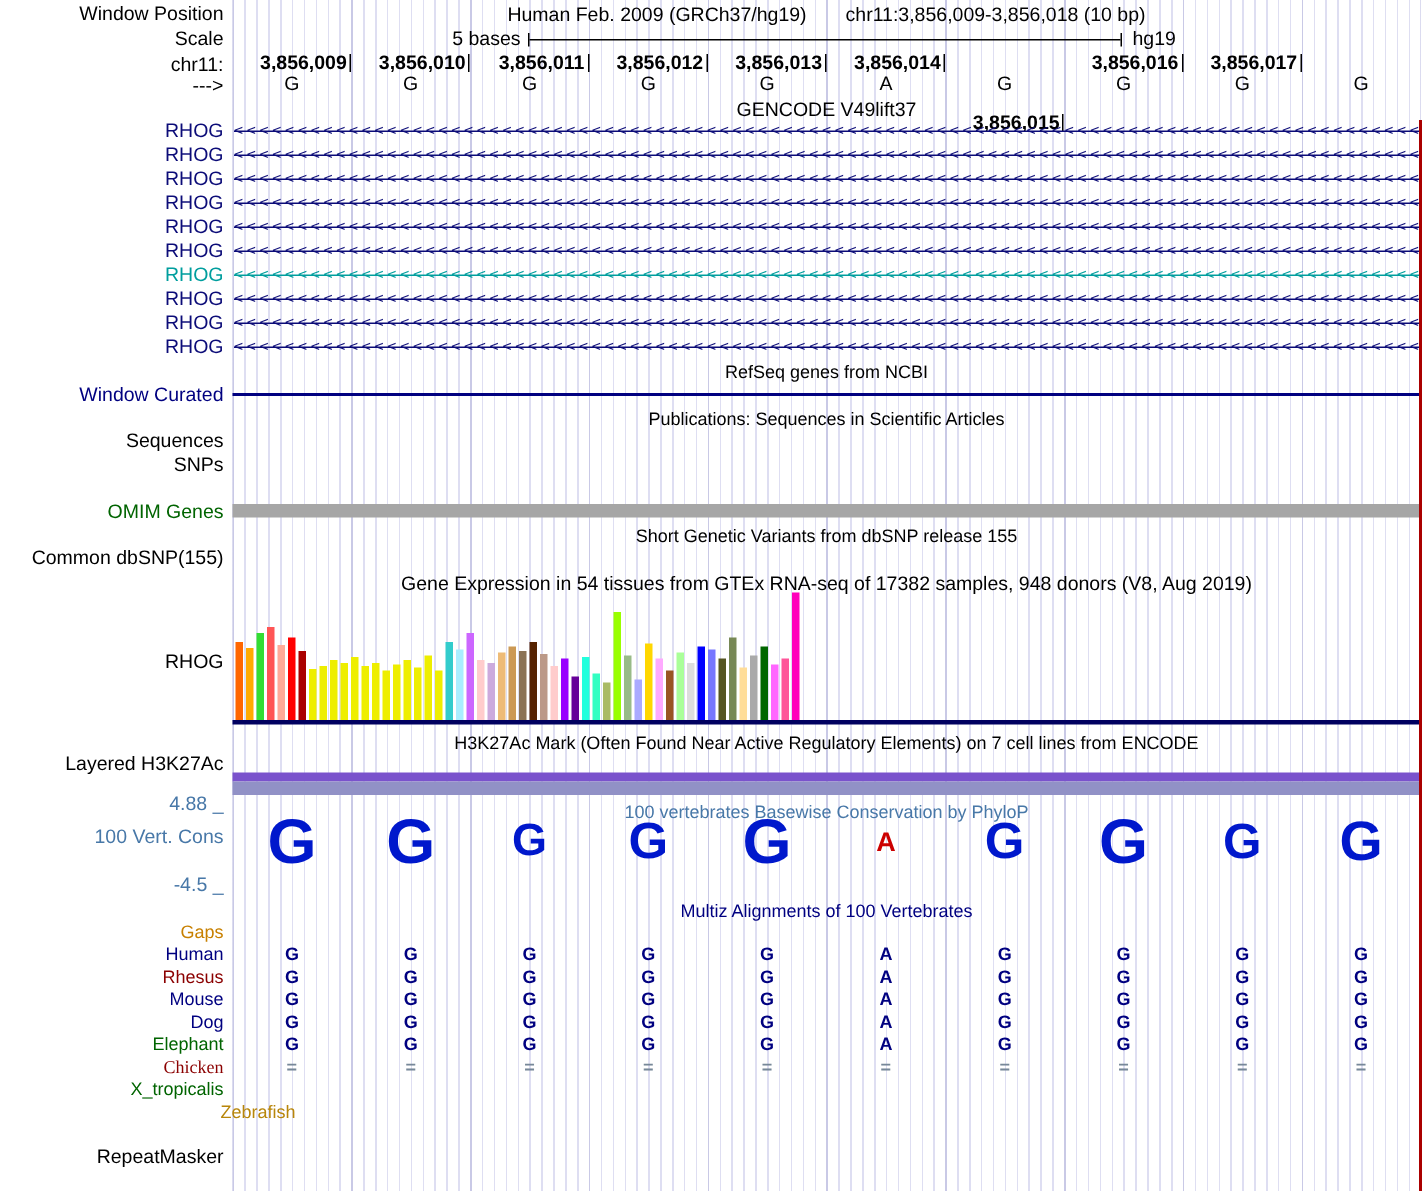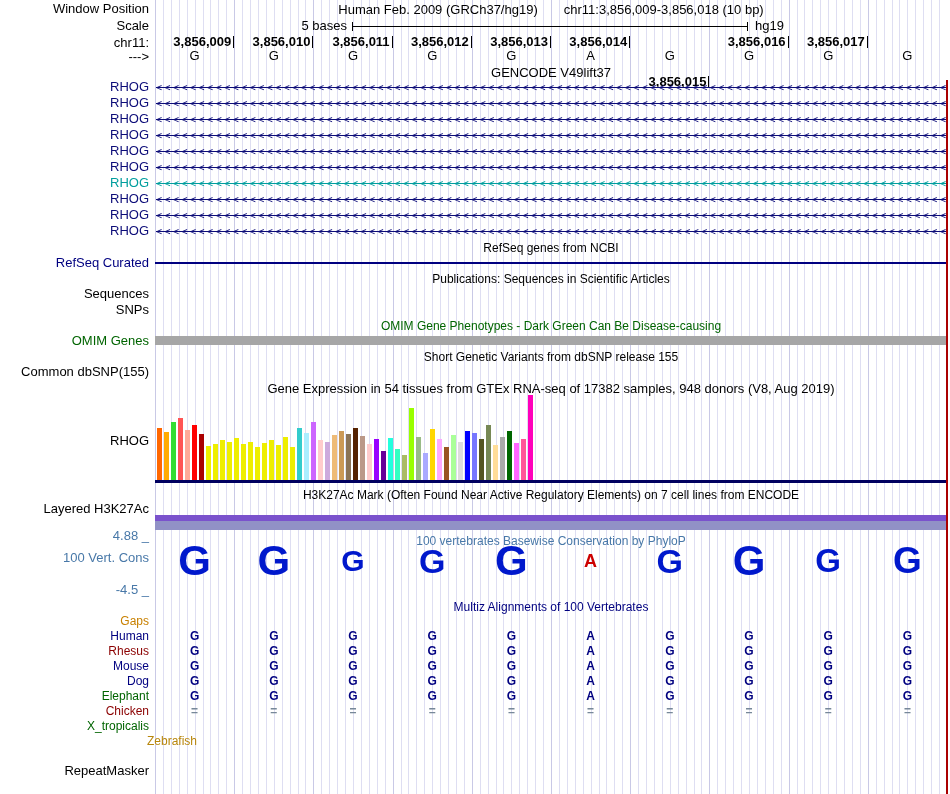--- a/index.html
+++ b/index.html
@@ -110,28 +110,27 @@
       <div class="arrows" style="top: 176px; color: rgb(0, 158, 158);">&lt;&lt;&lt;&lt;&lt;&lt;&lt;&lt;&lt;&lt;&lt;&lt;&lt;&lt;&lt;&lt;&lt;&lt;&lt;&lt;&lt;&lt;&lt;&lt;&lt;&lt;&lt;&lt;&lt;&lt;&lt;&lt;&lt;&lt;&lt;&lt;&lt;&lt;&lt;&lt;&lt;&lt;&lt;&lt;&lt;&lt;&lt;&lt;&lt;&lt;&lt;&lt;&lt;&lt;&lt;&lt;&lt;&lt;&lt;&lt;&lt;&lt;&lt;&lt;&lt;&lt;&lt;&lt;&lt;&lt;&lt;&lt;&lt;&lt;&lt;&lt;&lt;&lt;&lt;&lt;&lt;&lt;&lt;&lt;&lt;&lt;&lt;&lt;&lt;&lt;&lt;&lt;&lt;&lt;&lt;&lt;&lt;&lt;&lt;&lt;&lt;&lt;&lt;&lt;&lt;&lt;&lt;&lt;&lt;&lt;</div>
       <div class="lbl" style="top: 192px; color: rgb(12, 12, 120);">RHOG</div>
       <div class="arrows" style="top: 192px; color: rgb(12, 12, 120);">&lt;&lt;&lt;&lt;&lt;&lt;&lt;&lt;&lt;&lt;&lt;&lt;&lt;&lt;&lt;&lt;&lt;&lt;&lt;&lt;&lt;&lt;&lt;&lt;&lt;&lt;&lt;&lt;&lt;&lt;&lt;&lt;&lt;&lt;&lt;&lt;&lt;&lt;&lt;&lt;&lt;&lt;&lt;&lt;&lt;&lt;&lt;&lt;&lt;&lt;&lt;&lt;&lt;&lt;&lt;&lt;&lt;&lt;&lt;&lt;&lt;&lt;&lt;&lt;&lt;&lt;&lt;&lt;&lt;&lt;&lt;&lt;&lt;&lt;&lt;&lt;&lt;&lt;&lt;&lt;&lt;&lt;&lt;&lt;&lt;&lt;&lt;&lt;&lt;&lt;&lt;&lt;&lt;&lt;&lt;&lt;&lt;&lt;&lt;&lt;&lt;&lt;&lt;&lt;&lt;&lt;&lt;&lt;&lt;&lt;</div>
       <div class="lbl" style="top: 208px; color: rgb(12, 12, 120);">RHOG</div>
       <div class="arrows" style="top: 208px; color: rgb(12, 12, 120);">&lt;&lt;&lt;&lt;&lt;&lt;&lt;&lt;&lt;&lt;&lt;&lt;&lt;&lt;&lt;&lt;&lt;&lt;&lt;&lt;&lt;&lt;&lt;&lt;&lt;&lt;&lt;&lt;&lt;&lt;&lt;&lt;&lt;&lt;&lt;&lt;&lt;&lt;&lt;&lt;&lt;&lt;&lt;&lt;&lt;&lt;&lt;&lt;&lt;&lt;&lt;&lt;&lt;&lt;&lt;&lt;&lt;&lt;&lt;&lt;&lt;&lt;&lt;&lt;&lt;&lt;&lt;&lt;&lt;&lt;&lt;&lt;&lt;&lt;&lt;&lt;&lt;&lt;&lt;&lt;&lt;&lt;&lt;&lt;&lt;&lt;&lt;&lt;&lt;&lt;&lt;&lt;&lt;&lt;&lt;&lt;&lt;&lt;&lt;&lt;&lt;&lt;&lt;&lt;&lt;&lt;&lt;&lt;&lt;&lt;</div>
       <div class="lbl" style="top: 224px; color: rgb(12, 12, 120);">RHOG</div>
       <div class="arrows" style="top: 224px; color: rgb(12, 12, 120);">&lt;&lt;&lt;&lt;&lt;&lt;&lt;&lt;&lt;&lt;&lt;&lt;&lt;&lt;&lt;&lt;&lt;&lt;&lt;&lt;&lt;&lt;&lt;&lt;&lt;&lt;&lt;&lt;&lt;&lt;&lt;&lt;&lt;&lt;&lt;&lt;&lt;&lt;&lt;&lt;&lt;&lt;&lt;&lt;&lt;&lt;&lt;&lt;&lt;&lt;&lt;&lt;&lt;&lt;&lt;&lt;&lt;&lt;&lt;&lt;&lt;&lt;&lt;&lt;&lt;&lt;&lt;&lt;&lt;&lt;&lt;&lt;&lt;&lt;&lt;&lt;&lt;&lt;&lt;&lt;&lt;&lt;&lt;&lt;&lt;&lt;&lt;&lt;&lt;&lt;&lt;&lt;&lt;&lt;&lt;&lt;&lt;&lt;&lt;&lt;&lt;&lt;&lt;&lt;&lt;&lt;&lt;&lt;&lt;&lt;</div>
     </div>
 
   <div class="title" style="top:241px">RefSeq genes from NCBI</div>
-  <div class="lbl" style="top: 256px; color: rgb(0, 0, 128);">RefSeq Curated</div>
+  <div class="lbl" style="top: 256px; color: rgb(0, 0, 128);">Window Curated</div>
   <div id="refseq-gene-bar" style="background-color: rgb(0, 0, 128);"></div>
 
   <div class="title" style="top:272px">Publications: Sequences in Scientific Articles</div>
   <div class="lbl" style="top:287px">Sequences</div>
   <div class="lbl" style="top:303px">SNPs</div>
 
-  <div class="title" style="top: 319px; color: rgb(0, 100, 0);">OMIM Gene Phenotypes - Dark Green Can Be Disease-causing</div>
   <div class="lbl" style="top: 334px; color: rgb(0, 100, 0);">OMIM Genes</div>
   <div id="omim-bar" style="background-color: rgb(166, 166, 166);"></div>
 
   <div class="title" style="top:350px">Short Genetic Variants from dbSNP release 155</div>
   <div class="lbl" style="top:365px">Common dbSNP(155)</div>
 
   <div class="title" style="top:382px;font-size:13px">Gene Expression in 54 tissues from GTEx RNA-seq of 17382 samples, 948 donors (V8, Aug 2019)</div>
   <div class="lbl" style="top:434px">RHOG</div>
   <div id="gtex-bars">
       <div class="bar" style="background-color: rgb(255, 102, 0); height: 52px;"></div>
@@ -264,21 +263,21 @@
       <div class="mz" style="left: 186.6px; top: 689px; color: rgb(0, 0, 128);">G</div>
       <div class="mz" style="left: 265.8px; top: 689px; color: rgb(0, 0, 128);">G</div>
       <div class="mz" style="left: 345px; top: 689px; color: rgb(0, 0, 128);">G</div>
       <div class="mz" style="left: 424.2px; top: 689px; color: rgb(0, 0, 128);">G</div>
       <div class="mz" style="left: 503.4px; top: 689px; color: rgb(0, 0, 128);">G</div>
       <div class="mz" style="left: 582.6px; top: 689px; color: rgb(0, 0, 128);">A</div>
       <div class="mz" style="left: 661.8px; top: 689px; color: rgb(0, 0, 128);">G</div>
       <div class="mz" style="left: 741px; top: 689px; color: rgb(0, 0, 128);">G</div>
       <div class="mz" style="left: 820.2px; top: 689px; color: rgb(0, 0, 128);">G</div>
       <div class="mz" style="left: 899.4px; top: 689px; color: rgb(0, 0, 128);">G</div>
-      <div class="lbl sp" style="top: 704px; color: rgb(139, 0, 0);">Chicken</div>
+      <div class="lbl sp" style="top: 704px; color: rgb(139, 0, 0); font-family: Liberation Serif, serif;">Chicken</div>
       <div class="mz" style="left: 186.6px; top: 704px; color: rgb(119, 136, 153);">=</div>
       <div class="mz" style="left: 265.8px; top: 704px; color: rgb(119, 136, 153);">=</div>
       <div class="mz" style="left: 345px; top: 704px; color: rgb(119, 136, 153);">=</div>
       <div class="mz" style="left: 424.2px; top: 704px; color: rgb(119, 136, 153);">=</div>
       <div class="mz" style="left: 503.4px; top: 704px; color: rgb(119, 136, 153);">=</div>
       <div class="mz" style="left: 582.6px; top: 704px; color: rgb(119, 136, 153);">=</div>
       <div class="mz" style="left: 661.8px; top: 704px; color: rgb(119, 136, 153);">=</div>
       <div class="mz" style="left: 741px; top: 704px; color: rgb(119, 136, 153);">=</div>
       <div class="mz" style="left: 820.2px; top: 704px; color: rgb(119, 136, 153);">=</div>
       <div class="mz" style="left: 899.4px; top: 704px; color: rgb(119, 136, 153);">=</div>

